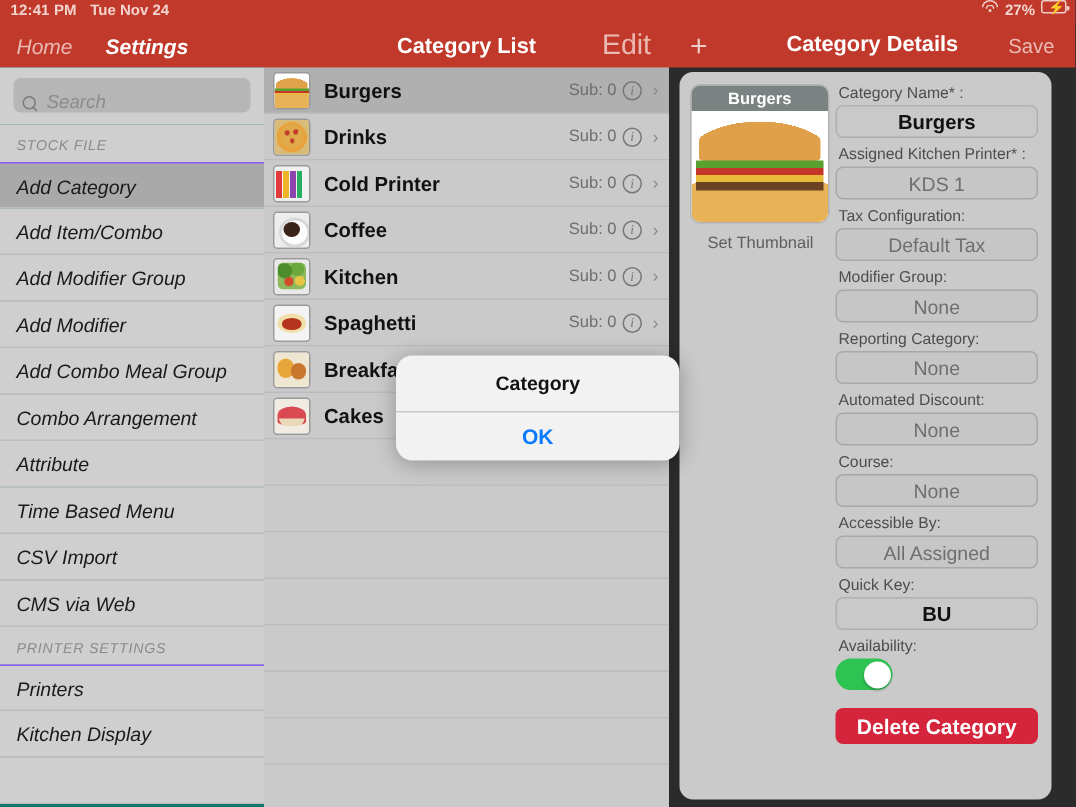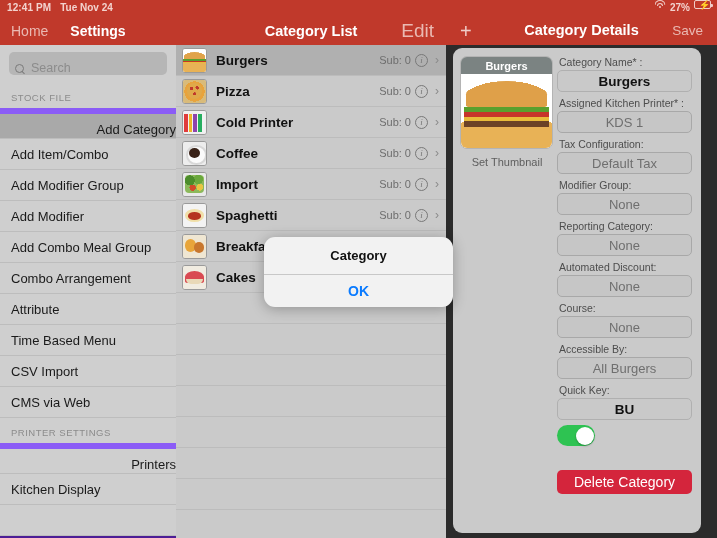--- a/index.html
+++ b/index.html
@@ -30,21 +30,21 @@
   .wifi-ico i:nth-child(1) { width: 11px; height: 5px; top: 0; }
   .wifi-ico i:nth-child(2) { width: 6px; height: 3px; top: 3px; }
   .wifi-ico i:nth-child(3) { width: 2px; height: 2px; top: 6px; background: #f0cdc8; border-radius: 50%; border: none; }
   .sb-pct { font-weight: bold; font-size: 10px; }
   .batt { width: 17px; height: 9px; border: 1px solid #f0cdc8; border-radius: 2px; position: relative; padding: 1px; }
   .batt:after { content: ""; position: absolute; right: -3px; top: 2.5px; width: 2px; height: 3px; background: #f0cdc8; border-radius: 0 1px 1px 0; }
   .batt-fill { height: 100%; background: #46d14b; border-radius: 1px; }
   .batt-bolt { position: absolute; left: 4px; top: -1px; font-size: 9px; color: #ffffff; line-height: 11px; }
 
   
-  .sidebar { width: 176px; height: 538px; background: #4c1d95; position: relative; z-index: 20; }
+  .sidebar { width: 176px; height: 538px; background: #0f766e; position: relative; z-index: 20; font-style: italic; }
   .sidebar-nav {
     height: 45px; background: #c0392b; padding-top: 16px;
     display: flex; align-items: center;
   }
   .nav-home { color: #eab9b2; font-size: 14px; margin-left: 11px; }
   .nav-settings { color: #ffffff; font-size: 14px; font-weight: bold; margin-left: 22px; }
   .search-wrap { padding: 7px 9px 8px 9px; background: #cfcfcf; }
   .search-box {
     height: 23px; background: #b6b6b6; border-radius: 5px;
     display: flex; align-items: flex-end; padding: 0 6px;
@@ -62,21 +62,21 @@
   .sec-head {
     font-size: 9.5px; color: #8b8b8b; letter-spacing: .5px;
     padding: 9px 0 5px 11px; background: #cfcfcf;
   }
   .sb-item {
     height: 31px; line-height: 31px; padding-left: 11px;
     font-size: 13px; color: #1a1a1a; background: #cfcfcf;
     border-bottom: 1px solid #bdbdbd;
   }
   .sb-item.selected { background: #a9a9a9; }
-  .sb-divider-top { border-top: 6px solid #8b5cf6; text-align: right; }
+  .sb-divider-top { border-top: 1px solid #8b5cf6; }
 
   
   .midcol { width: 270px; height: 538px; background: #cacaca; position: relative; z-index: 10; }
   .mid-nav {
     height: 45px; background: #c0392b; padding-top: 16px;
     display: flex; align-items: center; justify-content: center; position: relative;
   }
   .mid-title { color: #ffffff; font-size: 14.5px; font-weight: bold; }
   .mid-edit { position: absolute; right: 12px; top: 16px; line-height: 29px; color: #eab9b2; font-size: 19px; }
   .cat-row {
@@ -141,22 +141,22 @@
     width: 38px; height: 21px; border-radius: 11px; background: #2ec352;
     position: relative; margin-top: 2px; margin-bottom: 6px;
   }
   .toggle .knob {
     position: absolute; width: 18px; height: 18px; border-radius: 50%;
     background: #ffffff; top: 1.5px; right: 1.5px;
     box-shadow: 0 1px 2px rgba(0,0,0,.3);
   }
   .delete-btn {
     height: 24px; background: #d4253c; border-radius: 5px; color: #ffffff;
-    font-size: 14px; font-weight: normal; display: flex; align-items: center;
-    justify-content: center; margin-top: 24px;
+    font-size: 14px; font-weight: bold; display: flex; align-items: center;
+    justify-content: center; margin-top: 12px;
   }
 
   
   .alert {
     position: absolute; left: 264px; top: 237px; width: 189px;
     background: #f2f2f2; border-radius: 11px; z-index: 60;
     box-shadow: 0 2px 14px rgba(0,0,0,.28); overflow: hidden;
   }
   .alert-body { padding: 11px 12px 11px 12px; text-align: center; }
   .alert-title { font-size: 13px; font-weight: bold; color: #111; }
@@ -289,21 +289,21 @@
       <span class="cat-right">
         <span class="cat-sub">Sub: 0</span>
         <span class="info-ico">i</span>
         <span class="chev">›</span>
       </span>
     </div>
     <div class="cat-row">
       <span class="thumb">
           <span class="food f-pizza"></span>
         </span>
-      <span class="cat-name">Pizza</span>
+      <span class="cat-name">Drinks</span>
       <span class="cat-right">
         <span class="cat-sub">Sub: 0</span>
         <span class="info-ico">i</span>
         <span class="chev">›</span>
       </span>
     </div>
     <div class="cat-row">
       <span class="thumb">
           <span class="food f-drinks"></span>
         </span>
@@ -322,21 +322,21 @@
       <span class="cat-right">
         <span class="cat-sub">Sub: 0</span>
         <span class="info-ico">i</span>
         <span class="chev">›</span>
       </span>
     </div>
     <div class="cat-row">
       <span class="thumb">
           <span class="food f-salad"></span>
         </span>
-      <span class="cat-name">Import</span>
+      <span class="cat-name">Kitchen</span>
       <span class="cat-right">
         <span class="cat-sub">Sub: 0</span>
         <span class="info-ico">i</span>
         <span class="chev">›</span>
       </span>
     </div>
     <div class="cat-row">
       <span class="thumb">
           <span class="food f-spag"></span>
         </span>
@@ -429,28 +429,29 @@
             <span class="fld-val">None</span>
           </div>
 
         <div class="fld-label">Course:</div>
         <div class="fld-box">
             <span class="fld-val">None</span>
           </div>
 
         <div class="fld-label">Accessible By:</div>
         <div class="fld-box">
-            <span class="fld-val">All Burgers</span>
+            <span class="fld-val">All Assigned</span>
           </div>
 
         <div class="fld-label">Quick Key:</div>
         <div class="fld-box filled">
             <span class="fld-val dark">BU</span>
           </div>
 
+        <div class="fld-label">Availability:</div>
         <div class="toggle">
             <span class="knob"></span>
           </div>
 
         <div class="delete-btn">Delete Category</div>
       </div>
     </div>
   </div>
 
   <div class="alert">

